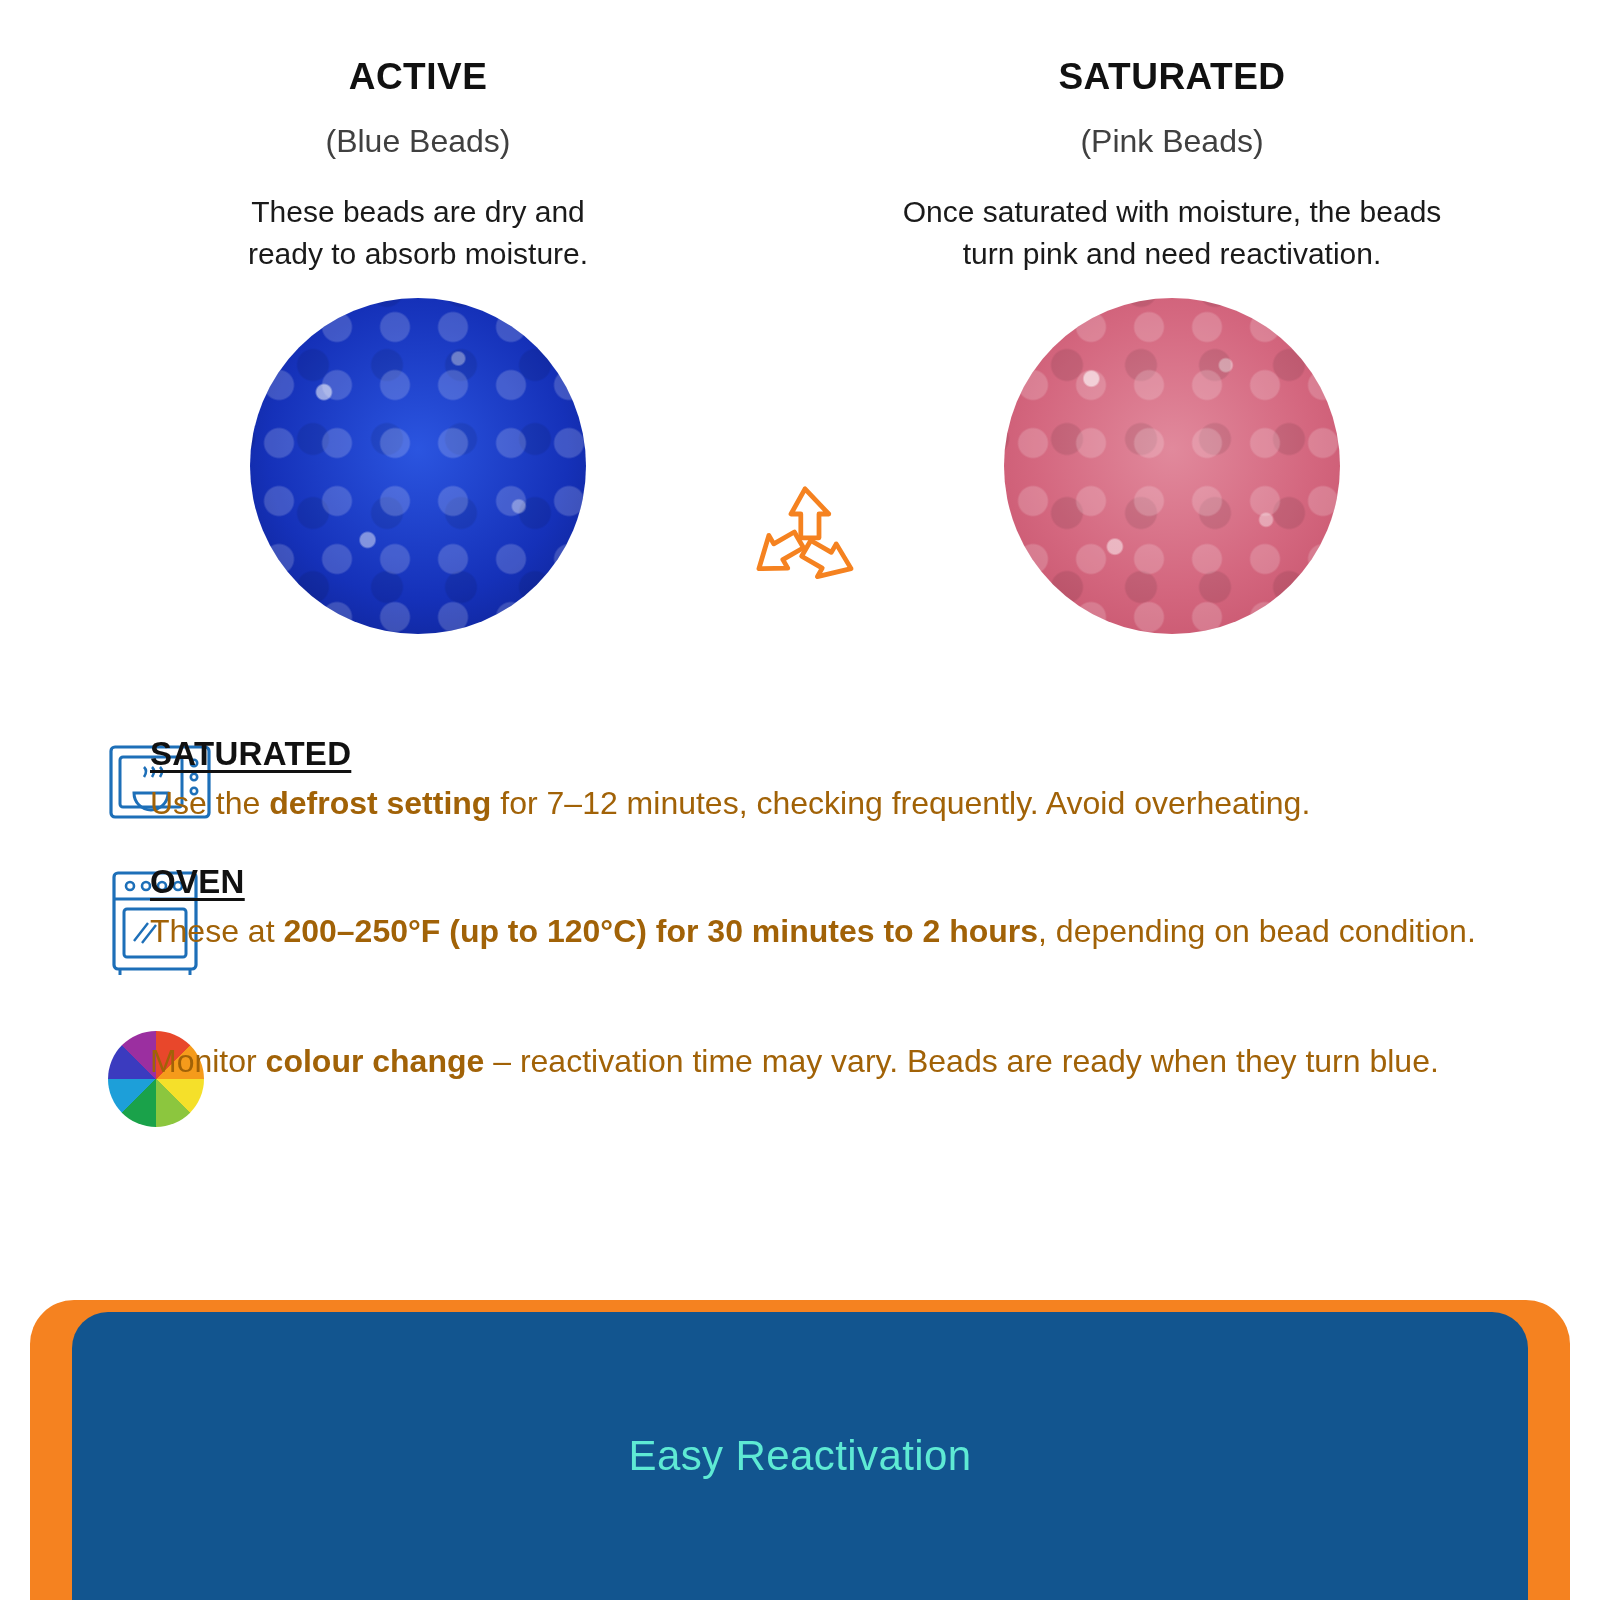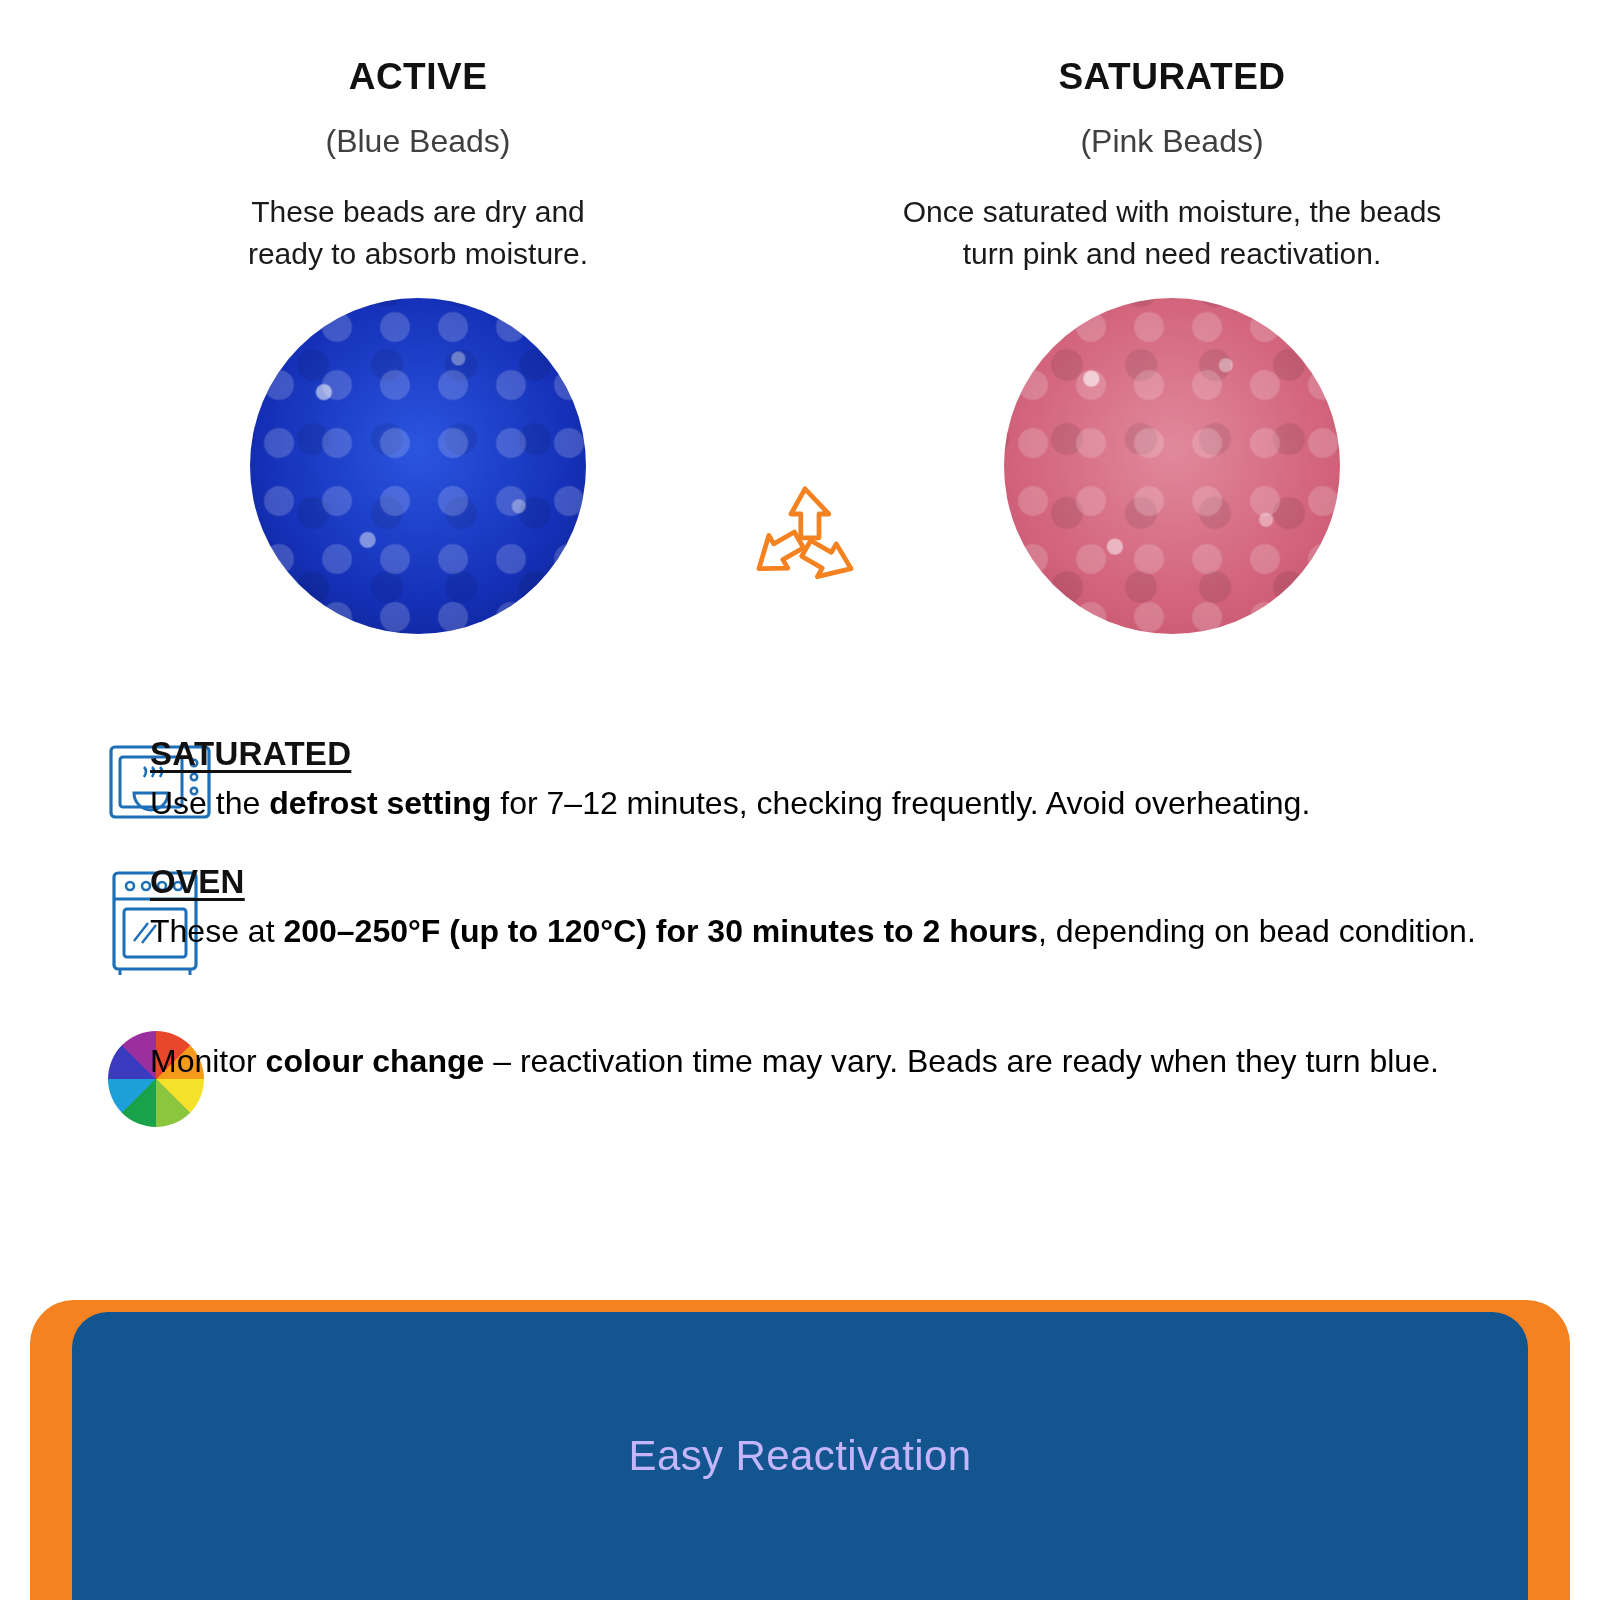--- a/index.html
+++ b/index.html
@@ -127,21 +127,21 @@
     font-weight: bold;
     text-decoration: underline;
     text-underline-offset: 5px;
     color: #111;
     margin: 0 0 8px 0;
     letter-spacing: .3px;
   }
   .step-text {
     font-size: 32px;
     line-height: 1.42;
-    color: #000000;
+    color: #a16207;
     margin: 0;
   }
   .step-text b { font-weight: bold; }
 
   .color-wheel {
     width: 96px;
     height: 96px;
     border-radius: 50%;
     background: conic-gradient(
       #e8472b 0deg 45deg,
@@ -178,21 +178,21 @@
     right: 42px;
     top: 12px;
     bottom: -40px;
     background: #12558f;
     border-radius: 36px 36px 0 0;
     display: flex;
     align-items: flex-start;
     justify-content: center;
   }
   .banner-text {
-    color: #c4b5fd;
+    color: #5eead4;
     font-size: 42px;
     letter-spacing: .4px;
     margin-top: 120px;
   }
 </style>
 </head>
 <body>
 
 <div class="compare">
 

